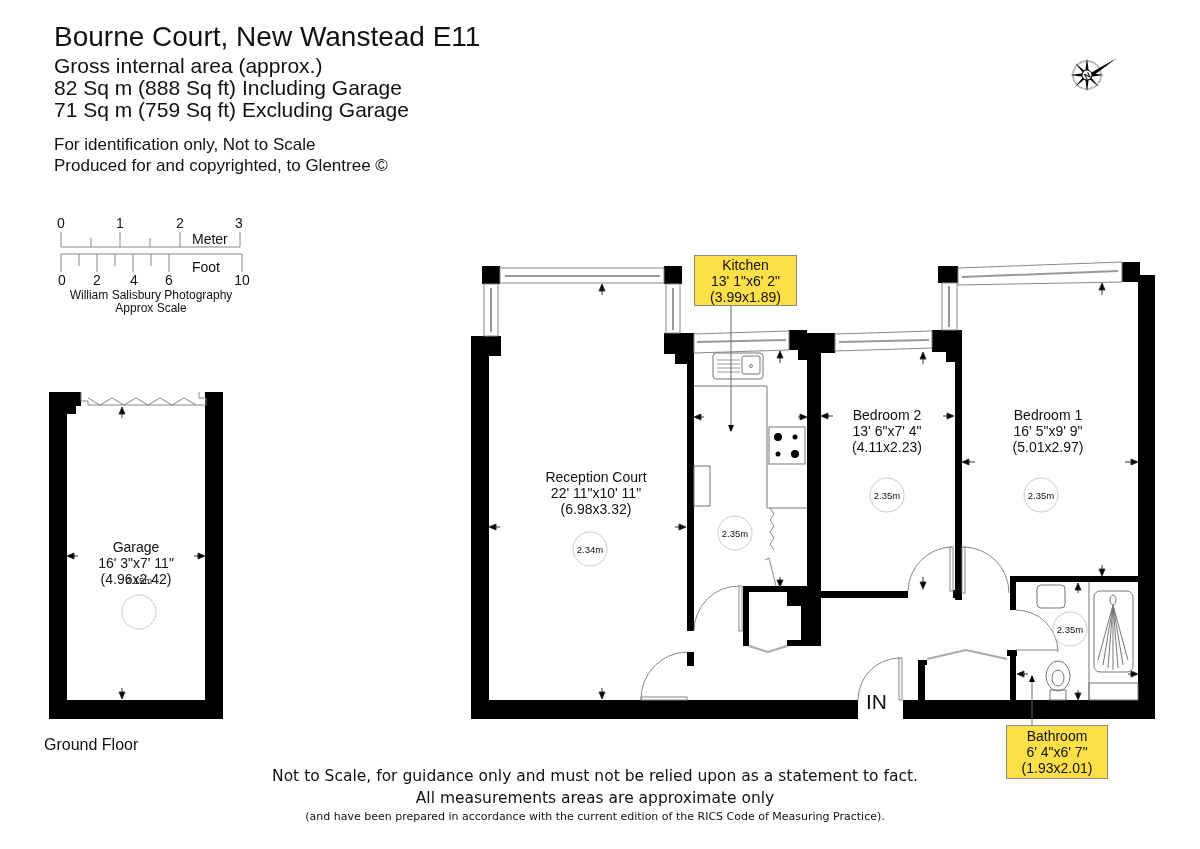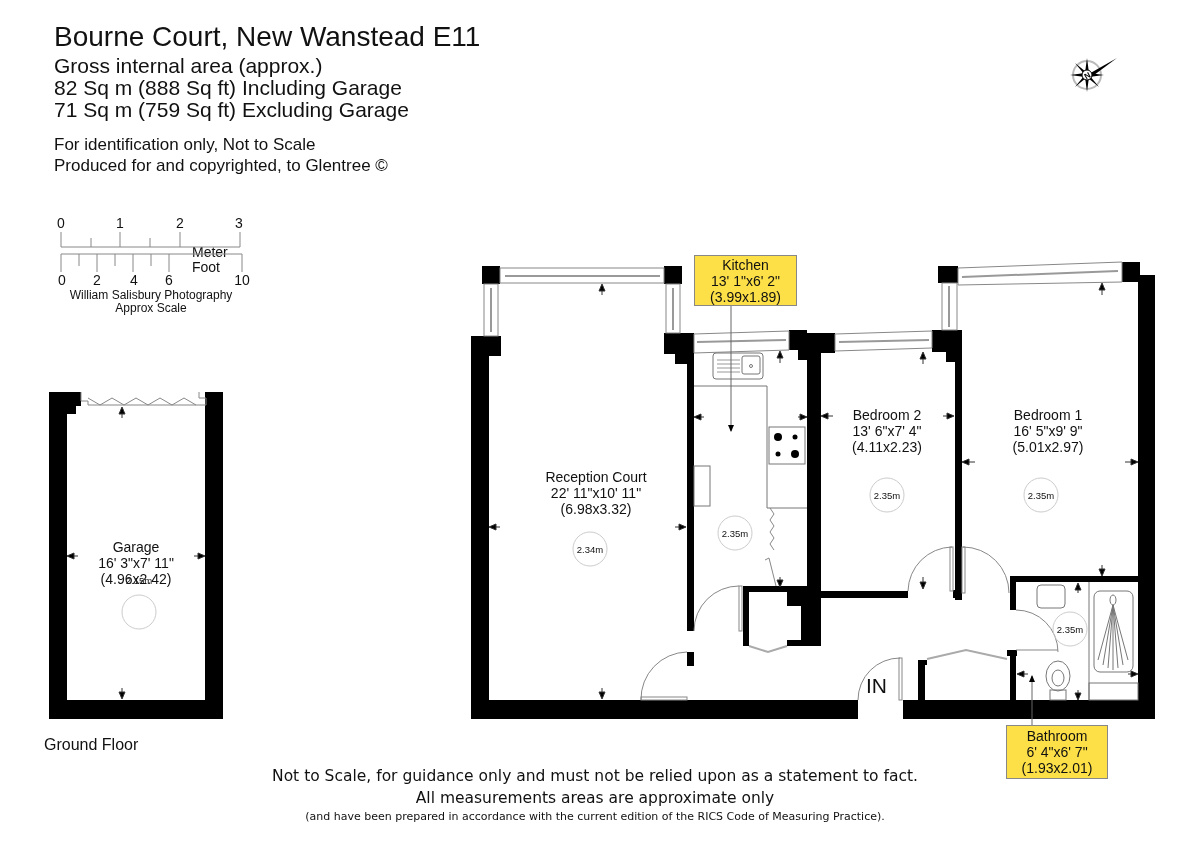--- a/index.html
+++ b/index.html
@@ -10,21 +10,21 @@
   .note { left: 54px; font-size: 17px; line-height: 21px; white-space: nowrap; }
   svg.plan { position: absolute; left: 0; top: 0; }
   .room-label { position: absolute; text-align: center; font-size: 14px; line-height: 16px; white-space: nowrap; transform: translateX(-50%); }
   .height { position: absolute; font-size: 9.5px; transform: translate(-50%, -50%); white-space: nowrap; }
   .callout { position: absolute; border: 1px solid #888; background: #fde047; text-align: center; font-size: 14px; line-height: 16px; }
   .scale-num { position: absolute; font-size: 14px; transform: translateX(-50%); }
   .scale-unit { position: absolute; font-size: 14px; }
   .scale-caption { position: absolute; font-size: 12px; line-height: 13px; text-align: center; transform: translateX(-50%); white-space: nowrap; }
   .floor-label { left: 44px; top: 736px; font-size: 16px; }
   .disclaimer { position: absolute; left: 595px; transform: translateX(-50%); white-space: nowrap; font-family: "DejaVu Sans", sans-serif; }
-  .in-label { position: absolute; font-size: 21px; }
+  .in-label { position: absolute; font-size: 21px; margin-top: 16px; }
 </style>
 </head>
 <body>
 
 <div class="abs title">Bourne Court, New Wanstead E11</div>
 <div class="abs sub" style="top:54px">Gross internal area (approx.)</div>
 <div class="abs sub" style="top:76px">82 Sq m (888 Sq ft) Including Garage</div>
 <div class="abs sub" style="top:98px">71 Sq m (759 Sq ft) Excluding Garage</div>
 <div class="abs note" style="top:134px">For identification only, Not to Scale</div>
 <div class="abs note" style="top:155px">Produced for and copyrighted, to Glentree ©</div>
@@ -41,21 +41,21 @@
   <polygon points="13,37 22,26 24,28" fill="#000"></polygon>
   <circle cx="25" cy="25" r="5" fill="#fff" stroke="#000" stroke-width="1"></circle>
   <text x="25" y="28.5" font-size="8" text-anchor="middle" font-family="Liberation Sans, sans-serif" font-weight="bold" transform="rotate(-30 25 25)">N</text>
 </svg>
 
 <div>
   <span class="scale-num" style="left:61px;top:215px">0</span>
   <span class="scale-num" style="left:120px;top:215px">1</span>
   <span class="scale-num" style="left:180px;top:215px">2</span>
   <span class="scale-num" style="left:239px;top:215px">3</span>
-  <span class="scale-unit" style="left:192px;top:244px">Meter</span>
+  <span class="scale-unit" style="left:192px;top:231px">Meter</span>
   <span class="scale-unit" style="left:192px;top:259px">Foot</span>
   <span class="scale-num" style="left:62px;top:272px">0</span>
   <span class="scale-num" style="left:97px;top:272px">2</span>
   <span class="scale-num" style="left:134px;top:272px">4</span>
   <span class="scale-num" style="left:169px;top:272px">6</span>
   <span class="scale-num" style="left:242px;top:272px">10</span>
   <span class="scale-caption" style="left:151px;top:289px">William Salisbury Photography</span>
   <span class="scale-caption" style="left:151px;top:302px">Approx Scale</span>
 </div>
 

